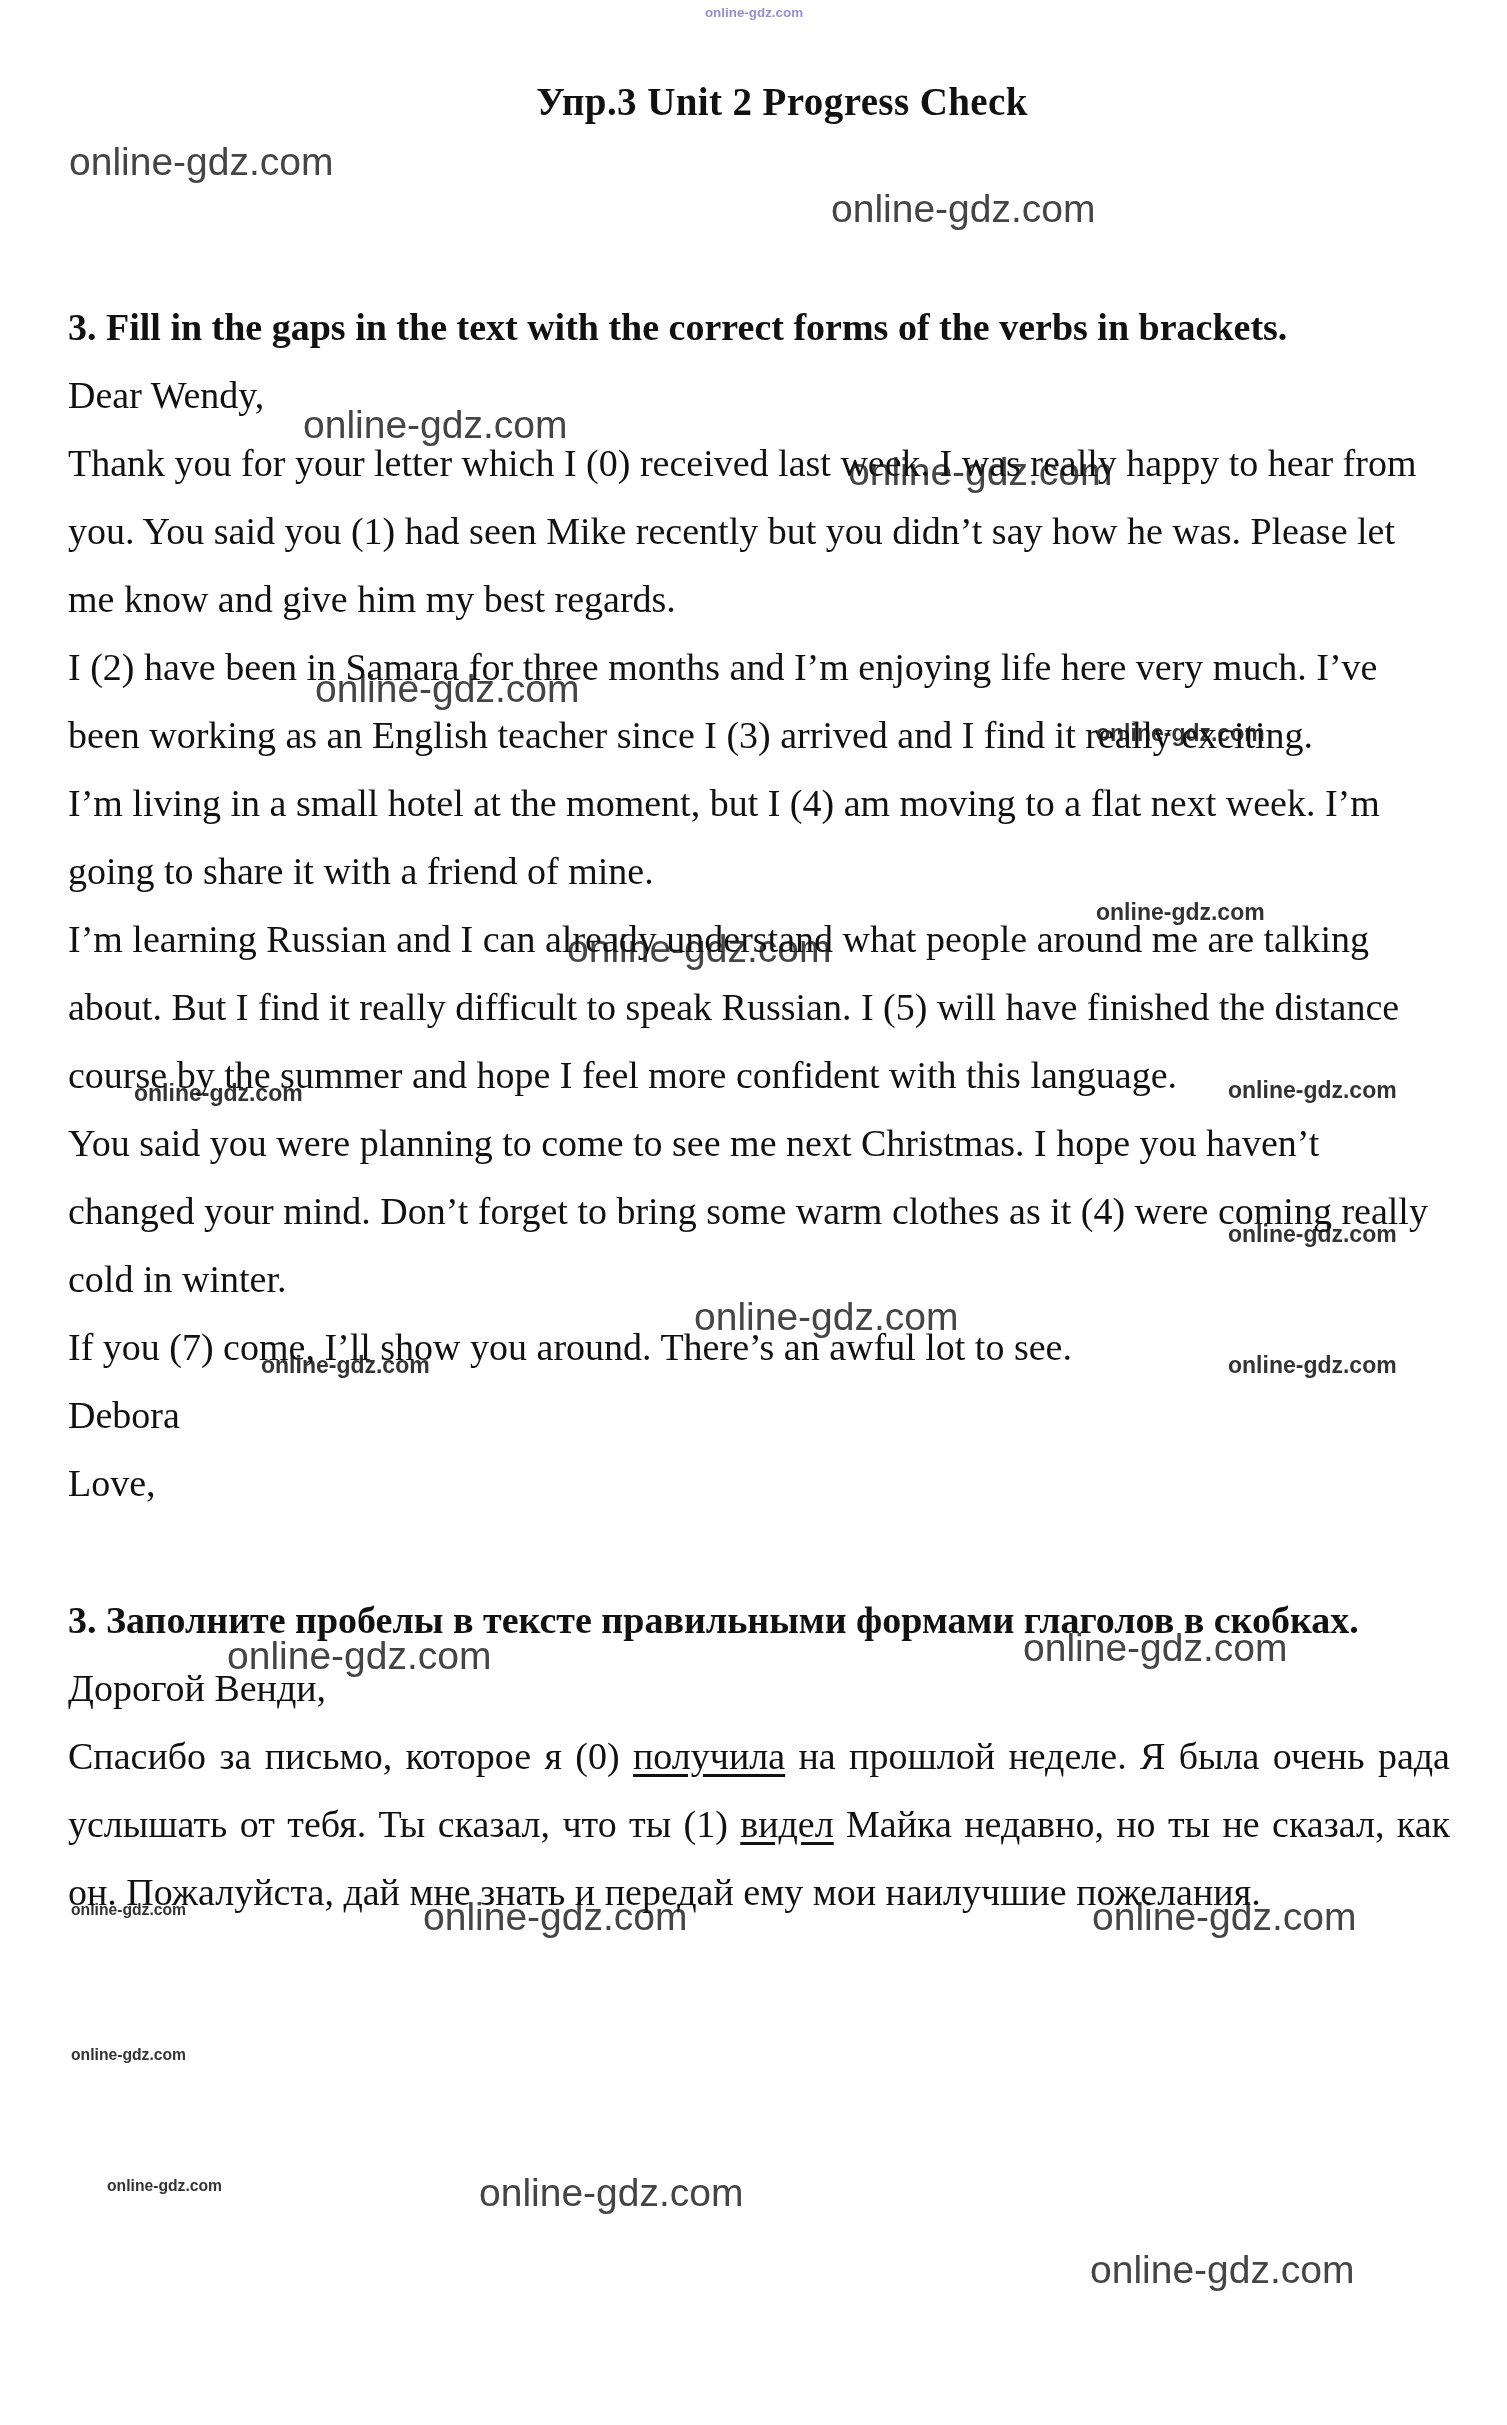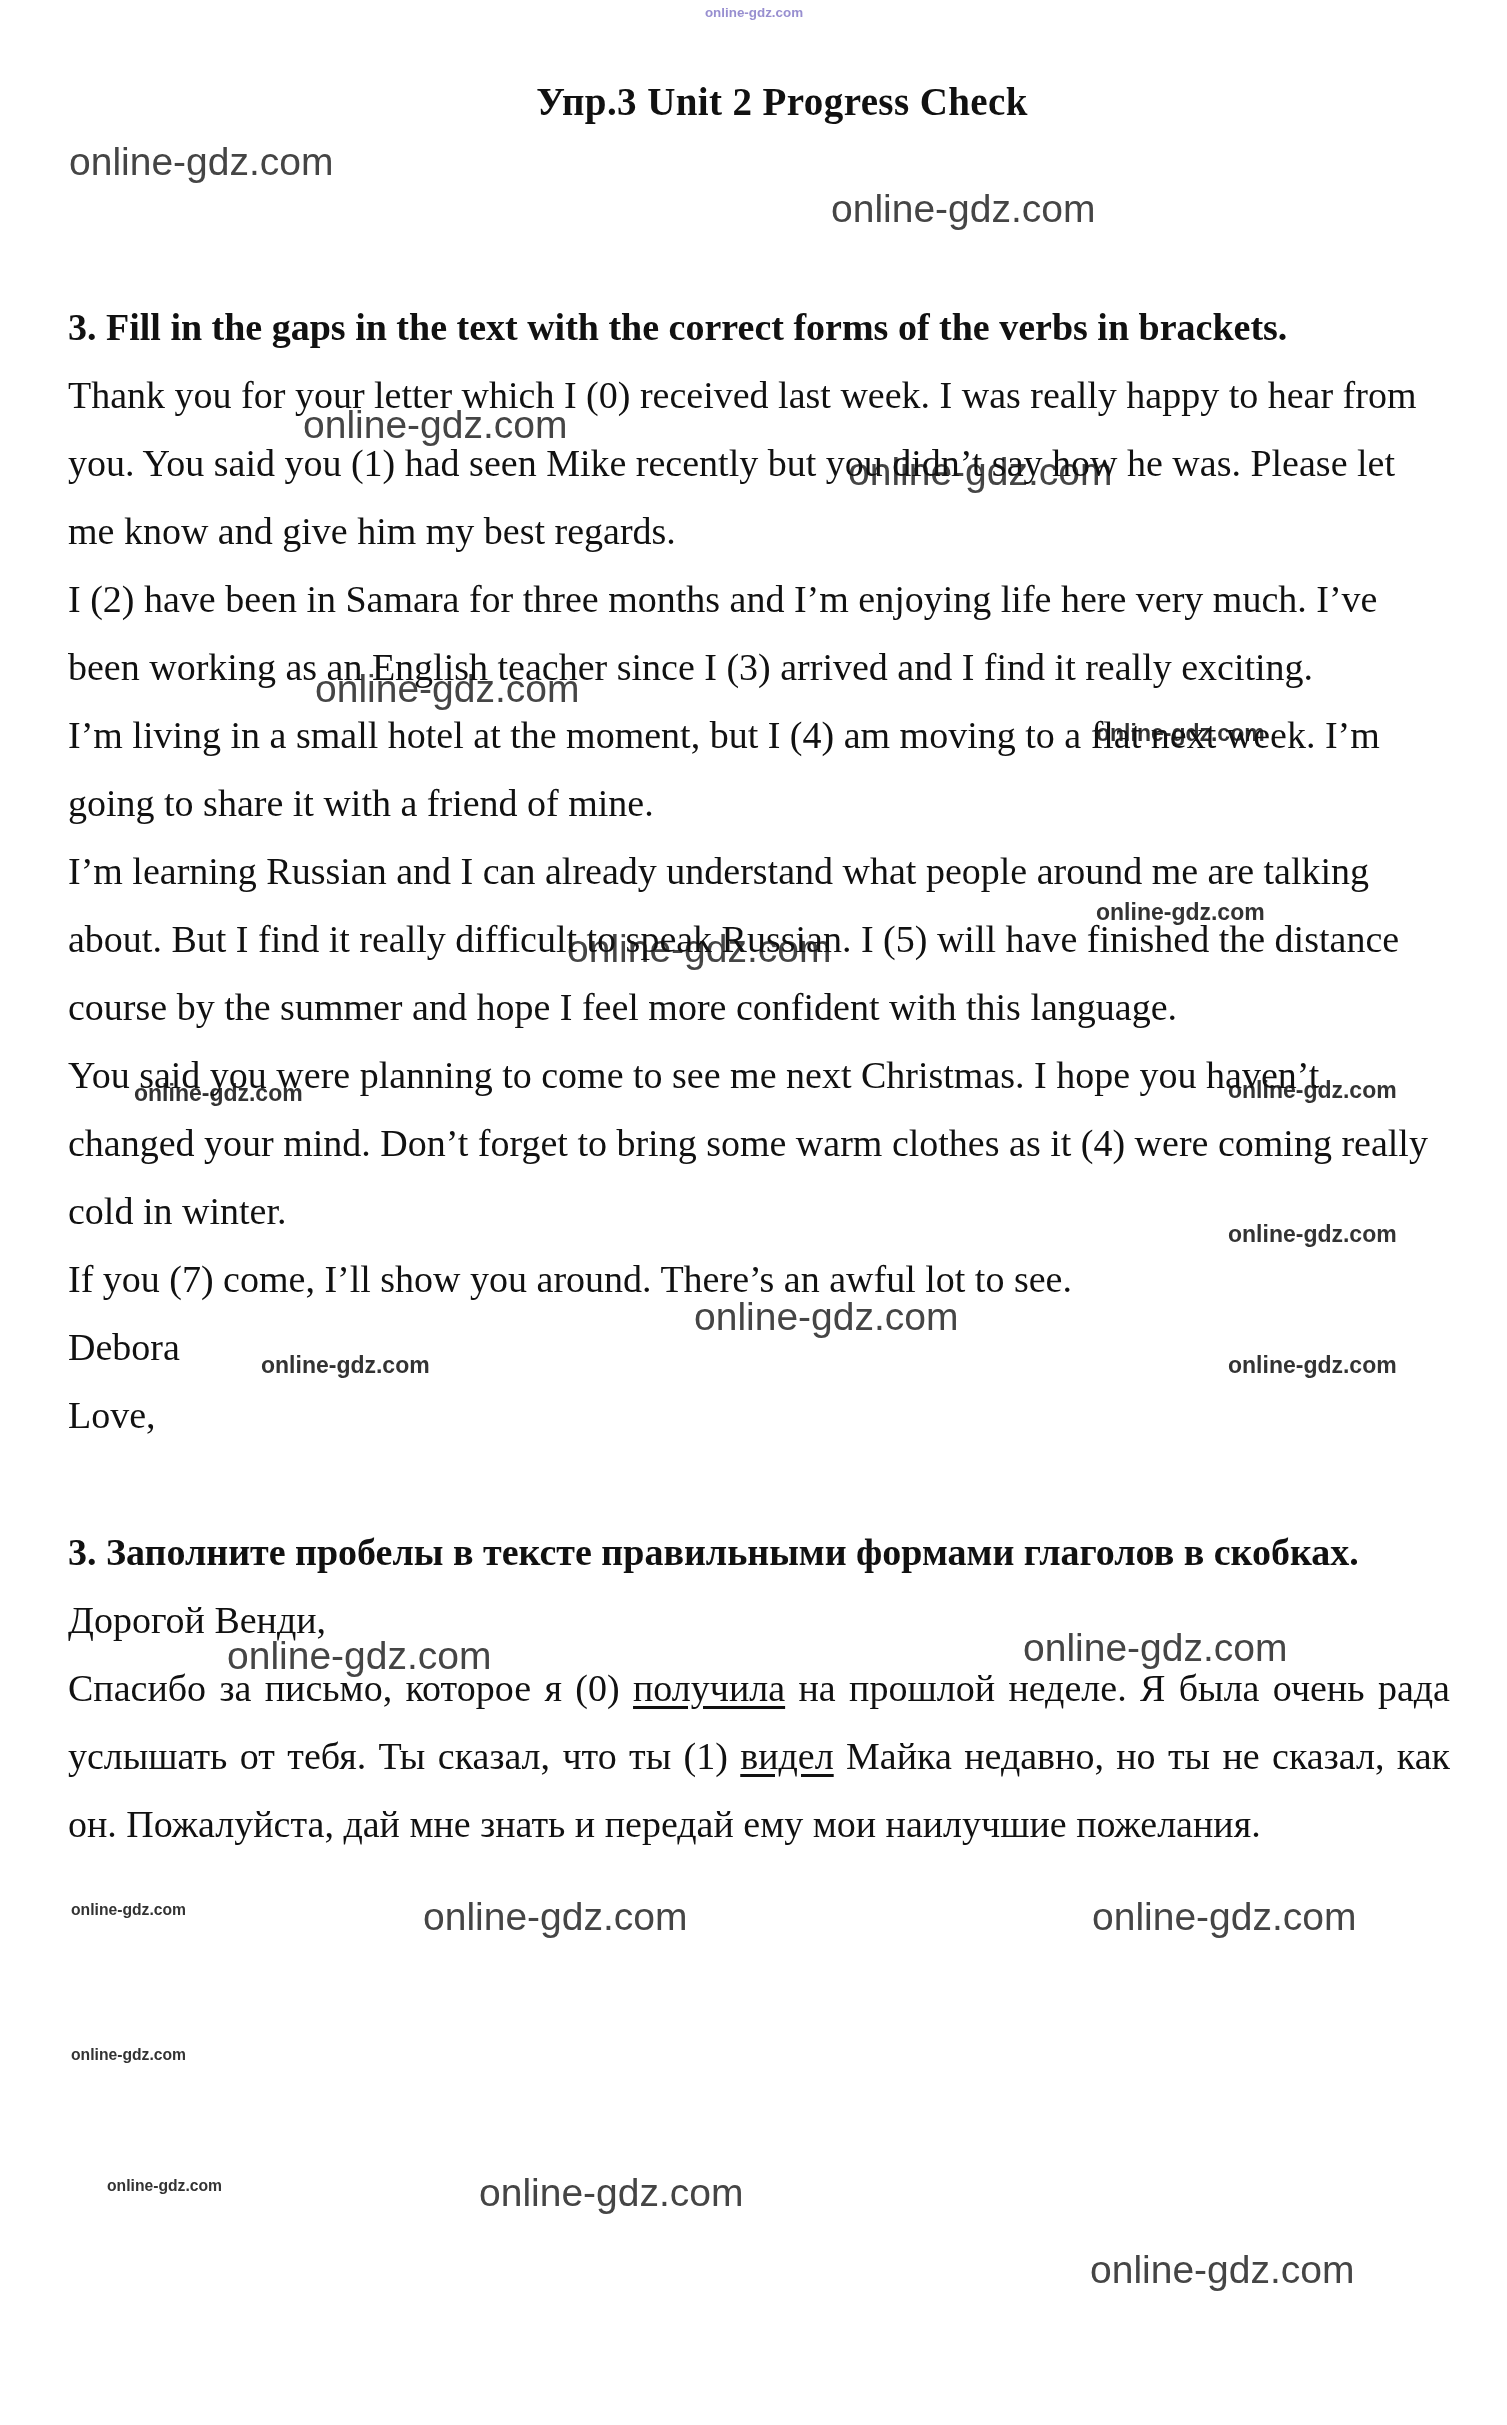--- a/index.html
+++ b/index.html
@@ -85,20 +85,21 @@
   <div class="wm wm-xs" style="left:71px;top:2046px">online-gdz.com</div>
   <div class="wm wm-xs" style="left:107px;top:2177px">online-gdz.com</div>
   <div class="wm wm-lg" style="left:479px;top:2171px">online-gdz.com</div>
   <div class="wm wm-lg" style="left:1090px;top:2248px">online-gdz.com</div>
 
   <div class="title">Упр.3 Unit 2 Progress Check</div>
 
   <div class="content">
 
     <p class="bold">3. Fill in the gaps in the text with the correct forms of the verbs in brackets.</p>
+    <p>Dear Wendy,</p>
     <p>Thank you for your letter which I (0) received last week. I was really happy to hear from you. You said you (1) had seen Mike recently but you didn’t say how he was. Please let me know and give him my best regards.</p>
     <p>I (2) have been in Samara for three months and I’m enjoying life here very much. I’ve been working as an English teacher since I (3) arrived and I find it really exciting.</p>
     <p>I’m living in a small hotel at the moment, but I (4) am moving to a flat next week. I’m going to share it with a friend of mine.</p>
     <p>I’m learning Russian and I can already understand what people around me are talking about. But I find it really difficult to speak Russian. I (5) will have finished the distance course by the summer and hope I feel more confident with this language.</p>
     <p>You said you were planning to come to see me next Christmas. I hope you haven’t changed your mind. Don’t forget to bring some warm clothes as it (4) were coming really cold in winter.</p>
     <p>If you (7) come, I’ll show you around. There’s an awful lot to see.</p>
     <p>Debora</p>
     <p>Love,</p>
 
     <div class="ru-section">

